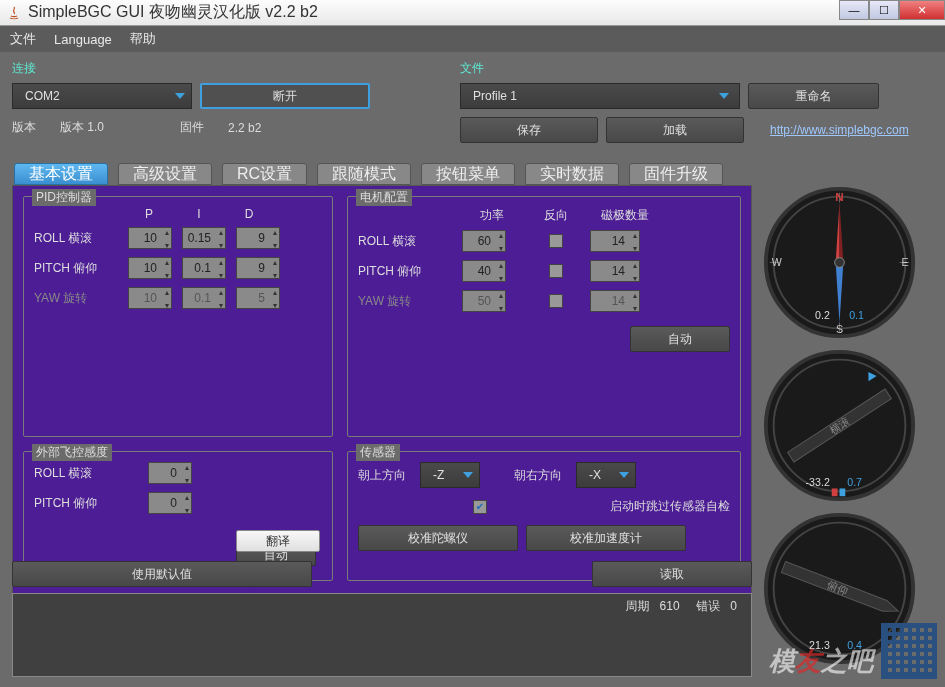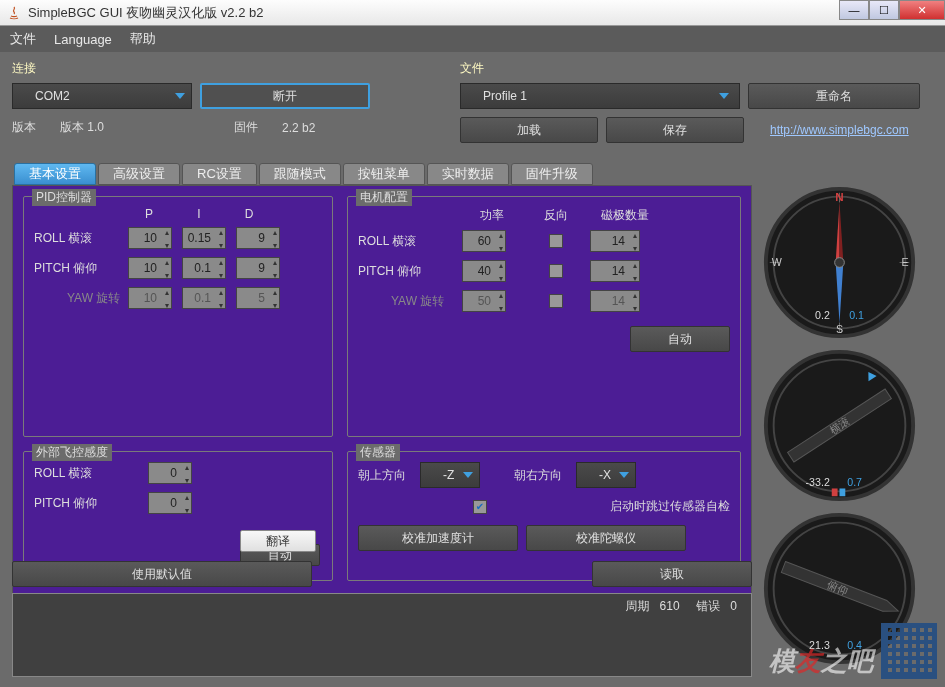--- a/index.html
+++ b/index.html
@@ -1,49 +1,49 @@
 <!DOCTYPE html>
 <html><head>
 <meta charset="utf-8">
 <style>
 * { box-sizing: border-box; margin: 0; padding: 0; font-family: "Microsoft YaHei", Arial, sans-serif; }
 body { background: #6b6b6b; width: 945px; height: 687px; overflow: hidden; position: relative; }
 
 .titlebar { height: 26px; background: linear-gradient(#fdfdfd, #e8e8e8); border-bottom: 1px solid #999; display: flex; align-items: center; padding-left: 6px; position: relative; }
 .titlebar .java-icon { width: 16px; height: 16px; margin-right: 6px; }
-.titlebar .title-text { font-size: 13px; color: #333; }
+.titlebar .title-text { font-size: 16px; color: #333; }
 .win-buttons { position: absolute; right: 0; top: 0; display: flex; }
 .win-btn { width: 30px; height: 20px; border: 1px solid #888; font-size: 11px; display: flex; align-items: center; justify-content: center; cursor: pointer; }
 .win-min { background: linear-gradient(#e8e8f8,#c0c8e0); }
 .win-max { background: linear-gradient(#e8e8f8,#c0c8e0); }
 .win-close { background: linear-gradient(#f08080,#d03030); color: #fff; width: 46px; }
 
 .menubar { height: 26px; background: #5b5b5b; display: flex; align-items: center; padding-left: 10px; gap: 18px; }
 .menubar span { color: #e8e8e8; font-size: 13px; cursor: pointer; }
 
-.panel-label { font-size: 12px; color: #fef9c3; margin-bottom: 6px; }
+.panel-label { font-size: 12px; color: #5eead4; margin-bottom: 6px; }
 .groupbox { border: 1px solid #7a7a7a; border-radius: 2px; padding: 10px; position: relative; }
 .groupbox > .gb-title { position: absolute; top: -8px; left: 8px; background: #6b6b6b; padding: 0 4px; font-size: 12px; color: #ddd; }
 
-.select { height: 26px; background: linear-gradient(#4a4a4a,#3c3c3c); border: 1px solid #2a2a2a; color: #e0e0e0; font-size: 12px; padding: 0 24px 0 22px; position: relative; display: flex; align-items: center; cursor: pointer; text-align: right; }
+.select { height: 26px; background: linear-gradient(#4a4a4a,#3c3c3c); border: 1px solid #2a2a2a; color: #e0e0e0; font-size: 12px; padding: 0 24px 0 12px; position: relative; display: flex; align-items: center; cursor: pointer; text-align: right; }
 .select::after { content: ""; position: absolute; right: 6px; top: 50%; width: 0; height: 0; border-left: 5px solid transparent; border-right: 5px solid transparent; border-top: 6px solid #3fa0e0; transform: translateY(-50%); }
 .select.wide::after { right: 10px; }
 
 .btn { height: 26px; background: linear-gradient(#5a5a5a,#484848); border: 1px solid #333; color: #e0e0e0; font-size: 12px; display: flex; align-items: center; justify-content: center; cursor: pointer; border-radius: 2px; }
 .btn.highlight { border: 2px solid #3fa0e0; background: #505050; }
 .btn.light { background: linear-gradient(#f8f8f8,#e0e0e0); color: #333; border: 1px solid #888; }
 
 .link { color: #9fc8ff; font-size: 12px; text-decoration: underline; cursor: pointer; }
 
 .row { display: flex; align-items: center; gap: 8px; }
 .label { font-size: 12px; color: #ddd; }
-.label.dim { color: #888; margin-left: 33px; }
+.label.dim { color: #888; }
 
 .tabs-bar { display: flex; margin-top: 20px; margin-left: 2px; }
-.tab { height: 22px; padding: 0 14px; font-size: 13px; display: flex; align-items: center; background: #888; color: #eee; border: 1px solid #555; margin-right: 2px; cursor: pointer; border-radius: 3px 3px 0 0; }
+.tab { height: 22px; padding: 0 14px; font-size: 16px; display: flex; align-items: center; background: #888; color: #eee; border: 1px solid #555; margin-right: 10px; cursor: pointer; border-radius: 3px 3px 0 0; }
 .tab.active { background: linear-gradient(#5fb8f0,#3a8fd0); color: #fff; border-color: #2a70a0; }
 
 .grid-head { display: grid; grid-template-columns: 90px 50px 50px 50px; text-align: center; font-size: 12px; color: #ddd; margin-bottom: 6px; }
 .grid-row { display: grid; grid-template-columns: 90px 50px 50px 50px; align-items: center; margin-bottom: 8px; gap: 4px; }
 .motor-head { display: grid; grid-template-columns: 100px 60px 60px 70px; text-align: center; font-size: 12px; color: #ddd; margin-bottom: 6px; gap: 4px; }
 .motor-row { display: grid; grid-template-columns: 100px 60px 60px 70px; align-items: center; margin-bottom: 8px; gap: 4px; }
 
 .spinner { height: 22px; width: 44px; background: #8a8a8a; border: 1px solid #444; color: #222; font-size: 12px; display: flex; align-items: center; justify-content: flex-end; padding-right: 14px; position: relative; }
 .spinner.dim { color: #555; }
 .spinner::before { content: "▴"; position: absolute; right: 2px; top: 0px; font-size: 8px; color: #333; }
@@ -90,35 +90,35 @@
     <div class="panel-label">连接</div>
     <div class="row">
       <div class="select" style="width:180px">
           <span>COM2</span>
         </div>
       <div class="btn highlight" style="width:170px">断开</div>
     </div>
     <div class="row" style="margin-top:10px; gap:24px;">
       <span class="label">版本</span>
       <span class="label">版本 1.0</span>
-      <span class="label" style="margin-left:106px">固件</span>
+      <span class="label" style="margin-left:52px">固件</span>
       <span class="label">2.2 b2</span>
     </div>
   </div>
   <div class="file-block">
     <div class="panel-label">文件</div>
     <div class="row">
       <div class="select wide" style="width:280px">
           <span>Profile 1</span>
         </div>
-      <div class="btn" style="width:172px">重命名</div>
+      <div class="btn" style="width:131px">重命名</div>
     </div>
     <div class="row" style="margin-top:8px;">
+      <div class="btn" style="width:138px">保存</div>
       <div class="btn" style="width:138px">加载</div>
-      <div class="btn" style="width:138px">保存</div>
       <span class="link" style="margin-left:18px">http://www.simplebgc.com</span>
     </div>
   </div>
 </div>
 
 <div style="padding:0 12px;">
   <div class="tabs-bar">
     <div class="tab active">基本设置</div>
     <div class="tab">高级设置</div>
     <div class="tab">RC设置</div>
@@ -194,21 +194,21 @@
         <span class="gb-title">外部飞控感度</span>
         <div class="grid-row" style="grid-template-columns:110px 50px;">
           <span class="label">ROLL 横滚</span>
           <div class="spinner">0</div>
         </div>
         <div class="grid-row" style="grid-template-columns:110px 50px;">
           <span class="label">PITCH 俯仰</span>
           <div class="spinner">0</div>
         </div>
         <div style="position:absolute; right:12px; bottom:14px;">
-          <div class="btn light" style="width:76px; height:22px; margin-bottom:-8px; position:relative; z-index:2;">翻译</div>
+          <div class="btn light" style="width:84px; height:22px; margin-bottom:-8px; position:relative; z-index:2;">翻译</div>
           <div class="btn" style="width:80px; height:22px; margin-top:-4px;">目动</div>
         </div>
       </div>
 
       <div class="groupbox" style="height:130px">
         <span class="gb-title">传感器</span>
         <div class="row" style="gap:14px; margin-bottom:10px;">
           <span class="label">朝上方向</span>
           <div class="select" style="width:60px">
               <span>-Z</span>
@@ -216,22 +216,22 @@
           <span class="label" style="margin-left:20px">朝右方向</span>
           <div class="select" style="width:60px">
               <span>-X</span>
             </div>
         </div>
         <div class="row" style="margin-bottom:10px;">
           <div class="checkbox">✔</div>
           <span class="label">启动时跳过传感器自检</span>
         </div>
         <div class="row">
+          <div class="btn" style="width:160px">校准陀螺仪</div>
           <div class="btn" style="width:160px">校准加速度计</div>
-          <div class="btn" style="width:160px">校准陀螺仪</div>
         </div>
       </div>
     </div>
 
     <div style="width:180px; padding-left:10px; display:flex; flex-direction:column; gap:8px;">
 
       <svg class="gauge" viewBox="0 0 160 160">
         <circle cx="80" cy="80" r="76" fill="#1a1a1a" stroke="#333" stroke-width="4"></circle>
         <circle cx="80" cy="80" r="68" fill="none" stroke="#444" stroke-width="2"></circle>
         <g stroke="#666" stroke-width="1">

